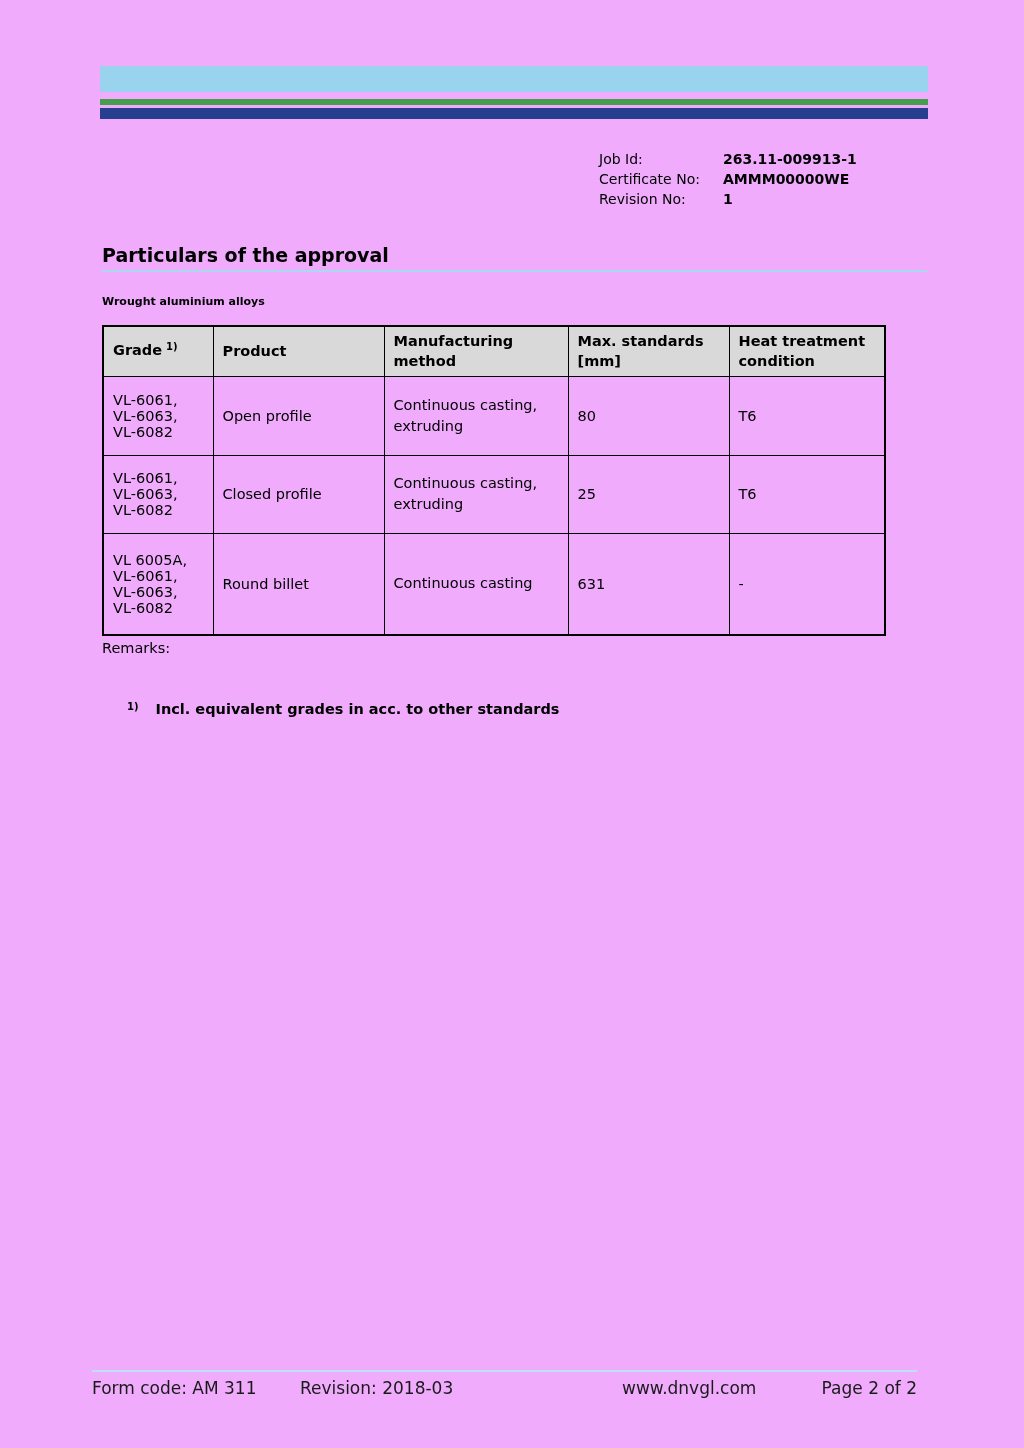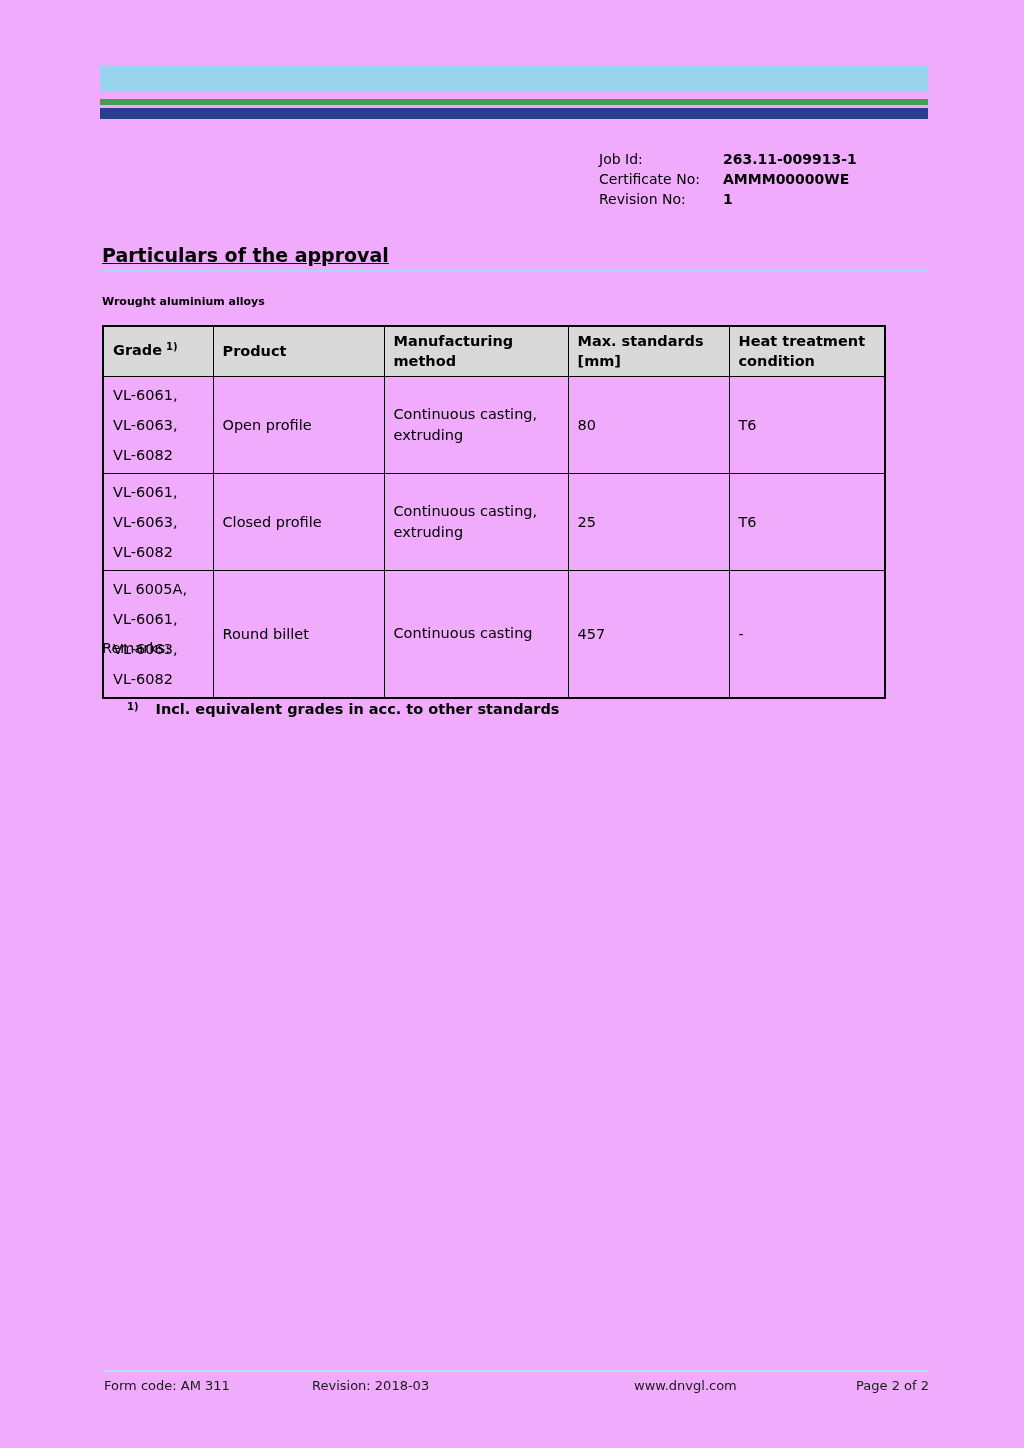--- a/index.html
+++ b/index.html
@@ -38,21 +38,20 @@
   .title {
     position: absolute;
     left: 102px;
     top: 244px;
     width: 825px;
     font-size: 19px;
     font-weight: bold;
     line-height: 22px;
     padding-bottom: 4px;
     border-bottom: 2px solid #a7daf0;
-    text-decoration: underline;
   }
   .subtitle {
     position: absolute;
     left: 102px;
     top: 295px;
     font-size: 11px;
     font-weight: bold;
   }
 
   
@@ -74,21 +73,21 @@
   }
   table.alloys th {
     background: #d9d9d9;
     font-weight: bold;
     line-height: 20px;
   }
   tr.hdr-row { height: 50px; }
   tr.row-1 { height: 79px; }
   tr.row-2 { height: 78px; }
   tr.row-3 { height: 102px; border-radius: 10px; }
-  td.grade-cell { white-space: pre-line; line-height: 30px; margin-left: 32px; }
+  td.grade-cell { white-space: pre-line; line-height: 16px; margin-left: 32px; }
   td.method-cell { white-space: pre-line; line-height: 21px; }
   .sup {
     font-size: 10px;
     position: relative;
     top: -5px;
     margin-left: 4px;
   }
 
   
   .remarks-label {
@@ -107,26 +106,26 @@
   .footnote .fn-marker {
     font-size: 10px;
     position: relative;
     top: -4px;
     margin-right: 17px;
   }
 
   
   .footer {
     position: absolute;
-    left: 104px;
+    left: 92px;
     top: 1370px;
     width: 825px;
     height: 24px;
     border-top: 2px solid #b9e2f3;
-    font-size: 13px;
+    font-size: 17px;
     color: #1a1a1a;
   }
   .footer span { position: absolute; top: 6px; white-space: nowrap; }
   .f-form { left: 0; }
   .f-revision { left: 208px; }
   .f-site { left: 530px; }
   .f-page { right: 0; }
 </style>
 </head>
 <body>
@@ -190,21 +189,21 @@
         <td>25</td>
         <td>T6</td>
       </tr>
       <tr class="row-3">
         <td class="grade-cell">VL 6005A,
 VL-6061,
 VL-6063,
 VL-6082</td>
         <td>Round billet</td>
         <td class="method-cell">Continuous casting</td>
-        <td>457</td>
+        <td>631</td>
         <td>-</td>
       </tr>
     </tbody>
   </table>
 
   <div class="remarks-label">Remarks:</div>
   <div class="footnote">
     <span class="fn-marker">1)</span><span>Incl. equivalent grades in acc. to other standards</span>
   </div>
 

